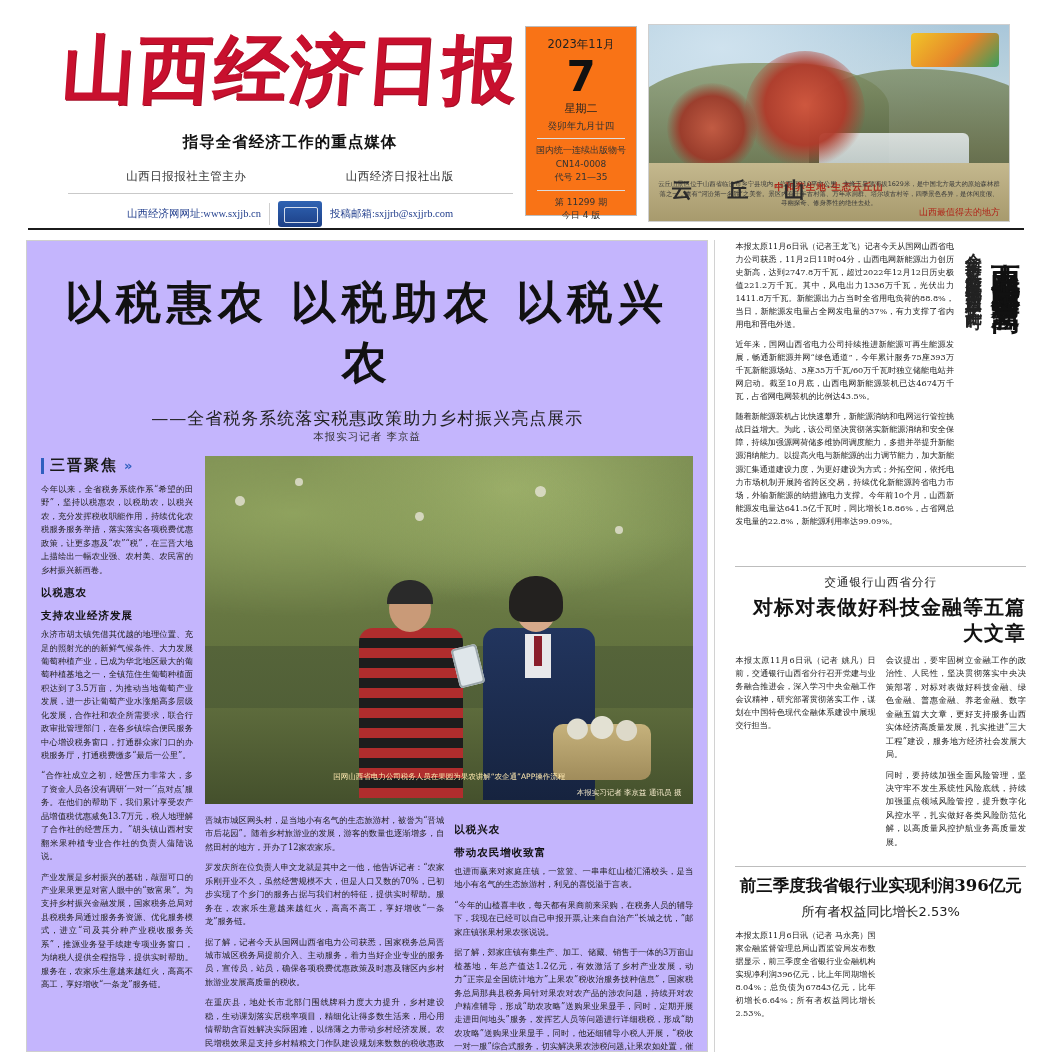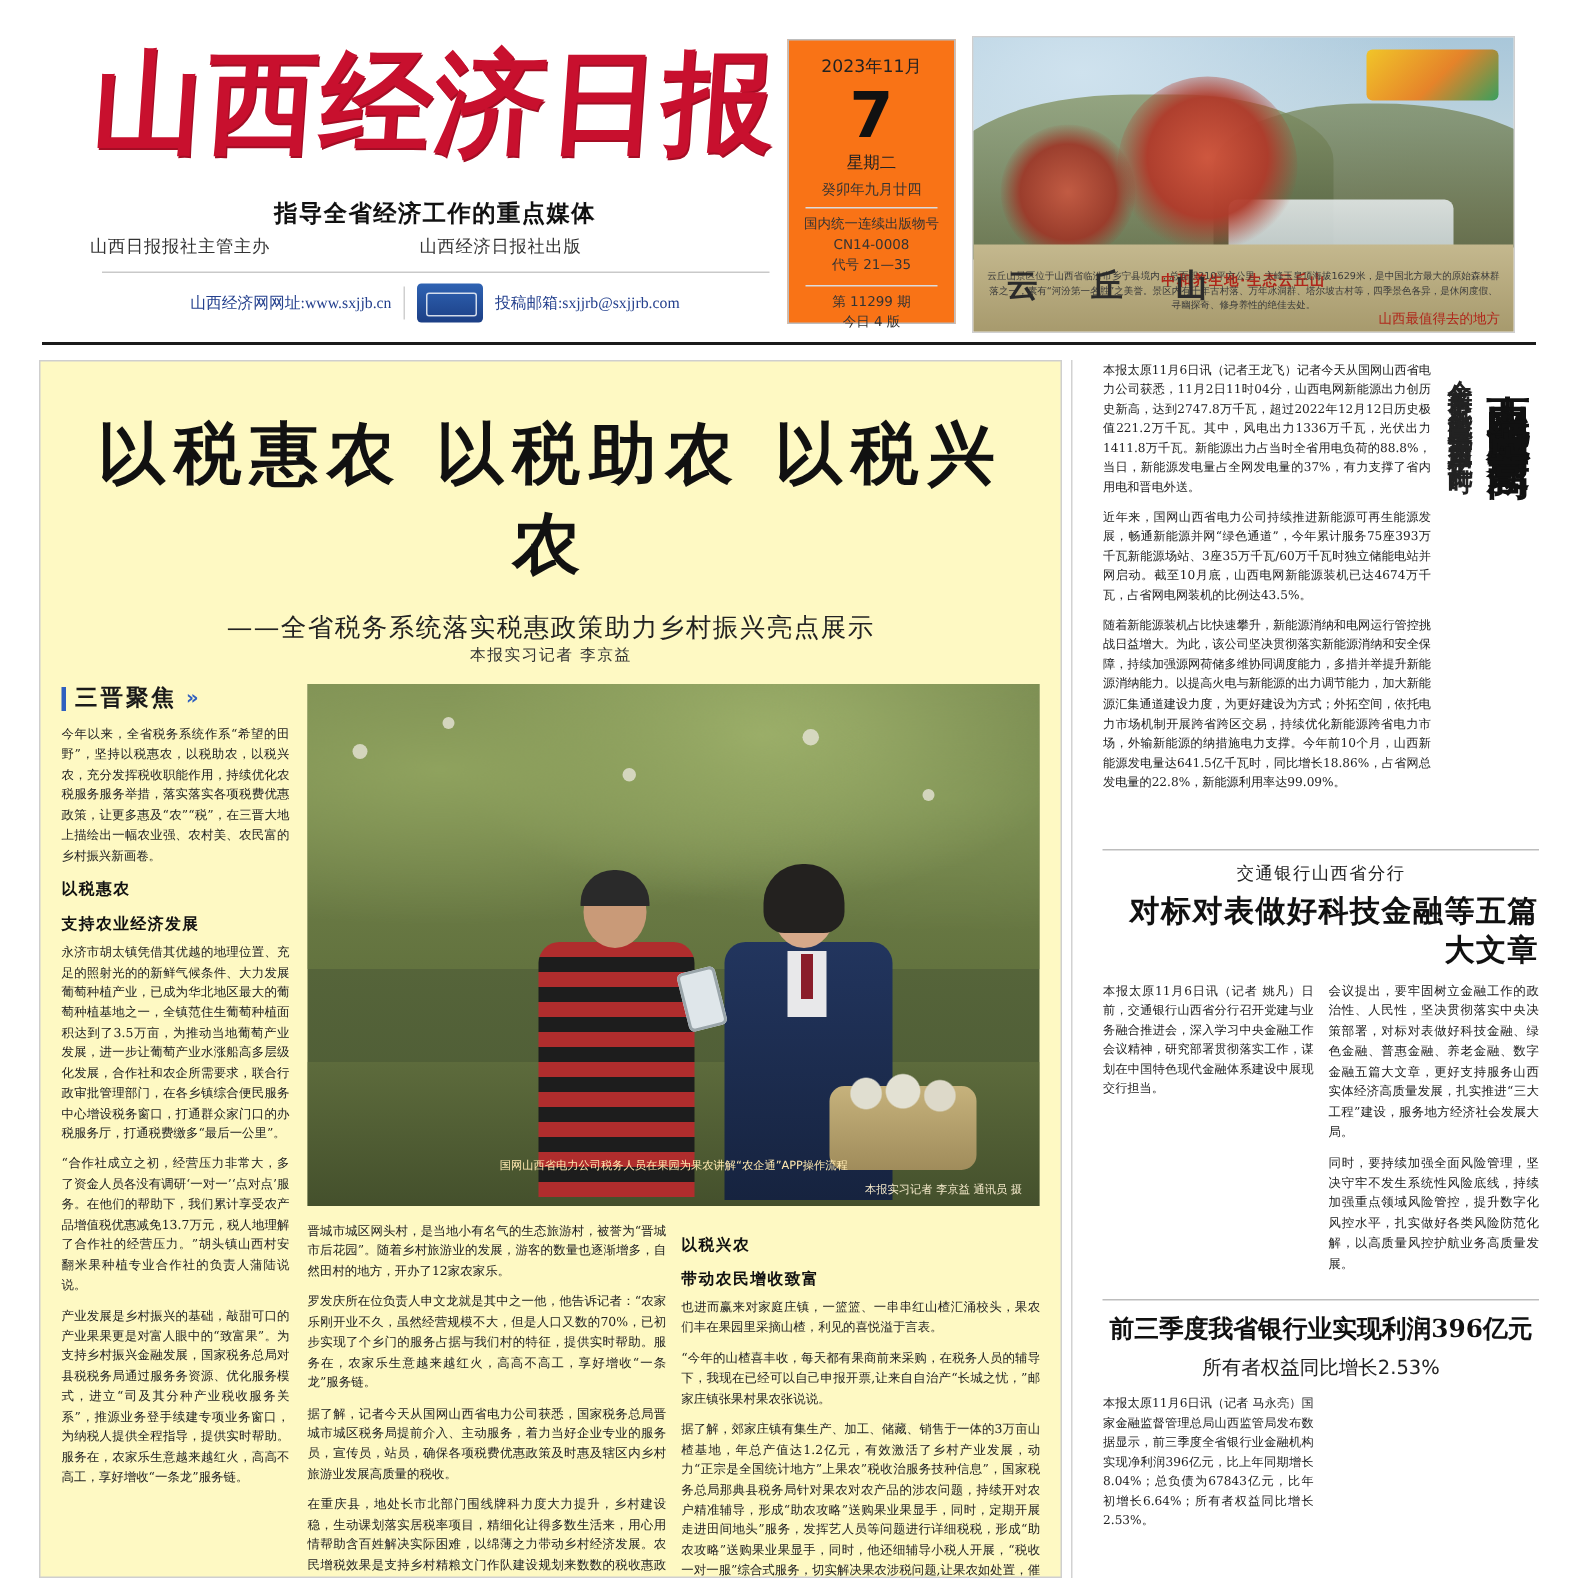--- a/index.html
+++ b/index.html
@@ -29,22 +29,22 @@
   }
   .logo-sub{
     margin-top:22px;
     text-align:center;
     font-size:15.5px;
     letter-spacing:1px;
     color:#111;
     font-weight:bold;
   }
   .logo-meta{
-    margin-top:4px;
-    text-align:left;
+    margin-top:16px;
+    text-align:center;
     font-size:11.5px;
     color:#333;
     letter-spacing:.5px;
   }
   .logo-rule{
     margin:9px auto 0 auto;
     width:445px;
     border-top:1px solid #c9c9c9;
   }
   .logo-bottom{
@@ -126,21 +126,21 @@
   .banner-brand-sub{
     position:absolute;left:648px;top:206px;width:360px;text-align:right;
     font-size:9px;color:#b0261a;padding-right:8px;box-sizing:border-box;
   }
 
   .masthead-rule{position:absolute;left:28px;right:28px;top:228px;border-top:2px solid #1b1b1b;}
 
   
   .body-wrap{position:absolute;left:0;top:240px;width:1052px;height:812px;}
   .cols{display:flex;height:100%;padding:0 26px;box-sizing:border-box;gap:0;}
-  .col-main{width:690px;border:1px solid #cfcfcf;box-sizing:border-box;padding:14px 14px 24px 14px;background:#fef9c3;}
+  .col-main{width:690px;border:1px solid #cfcfcf;box-sizing:border-box;padding:14px 14px 24px 14px;background:#c4b5fd;}
   .col-right{width:308px;padding:0 0 0 14px;box-sizing:border-box;}
   .vline{width:1px;background:#d2d2d2;margin:0 6px;}
 
   .headline{
     text-align:center;
     font-family:"DejaVu Serif","Liberation Serif",serif;
     font-weight:bold;
     font-size:45px;
     letter-spacing:6px;
     color:#111;
@@ -356,21 +356,21 @@
             <div class="three-cols">
               <div class="c">
                 <p class="para">晋城市城区网头村，是当地小有名气的生态旅游村，被誉为“晋城市后花园”。随着乡村旅游业的发展，游客的数量也逐渐增多，自然田村的地方，开办了12家农家乐。</p>
                 <p class="para">罗发庆所在位负责人申文龙就是其中之一他，他告诉记者：“农家乐刚开业不久，虽然经营规模不大，但是人口又数的70%，已初步实现了个乡门的服务占据与我们村的特征，提供实时帮助。服务在，农家乐生意越来越红火，高高不高工，享好增收“一条龙”服务链。</p>
                 <p class="para">据了解，记者今天从国网山西省电力公司获悉，国家税务总局晋城市城区税务局提前介入、主动服务，着力当好企业专业的服务员，宣传员，站员，确保各项税费优惠政策及时惠及辖区内乡村旅游业发展高质量的税收。</p>
                 <p class="para">在重庆县，地处长市北部门围线牌科力度大力提升，乡村建设稳，生动课划落实居税率项目，精细化让得多数生活来，用心用情帮助含百姓解决实际困难，以绵薄之力带动乡村经济发展。农民增税效果是支持乡村精粮文门作队建设规划来数数的税收惠政策。同时，他还细辅导小税人开展，解散之我们和好多数，可让成为农民的主收年“钱上添花”了。晋阳县来落镇大学生村官正是，服务程。</p>
               </div>
               <div class="c">
                 <div class="subtitle">以税兴农</div>
                 <div class="subtitle">带动农民增收致富</div>
-                <p class="para">也进而赢来对家庭庄镇，一篮篮、一串串红山楂汇涌校头，果农们丰在果园里采摘山楂，利见的喜悦溢于言表。</p>
+                <p class="para">也进而赢来对家庭庄镇，一篮篮、一串串红山楂汇涌校头，是当地小有名气的生态旅游村，利见的喜悦溢于言表。</p>
                 <p class="para">“今年的山楂喜丰收，每天都有果商前来采购，在税务人员的辅导下，我现在已经可以自己申报开票,让来自自治产“长城之忧，”邮家庄镇张果村果农张说说。</p>
                 <p class="para">据了解，郊家庄镇有集生产、加工、储藏、销售于一体的3万亩山楂基地，年总产值达1.2亿元，有效激活了乡村产业发展，动力“正宗是全国统计地方”上果农”税收治服务技种信息”，国家税务总局那典县税务局针对果农对农产品的涉农问题，持续开对农户精准辅导，形成“助农攻略”送购果业果显手，同时，定期开展走进田间地头”服务，发挥艺人员等问题进行详细税税，形成“助农攻略”送购果业果显手，同时，他还细辅导小税人开展，“税收一对一服”综合式服务，切实解决果农涉税问题,让果农如处置，催税照，享税惠。</p>
               </div>
             </div>
           </div>
         </div>
       </div>
 
       <div class="vline"></div>
 

